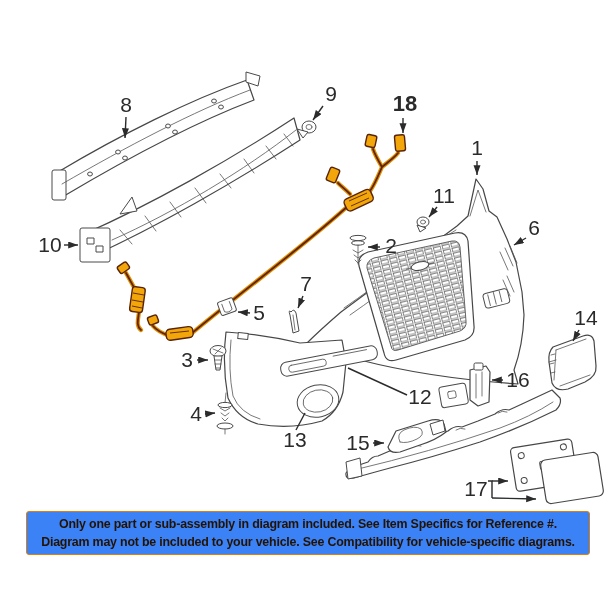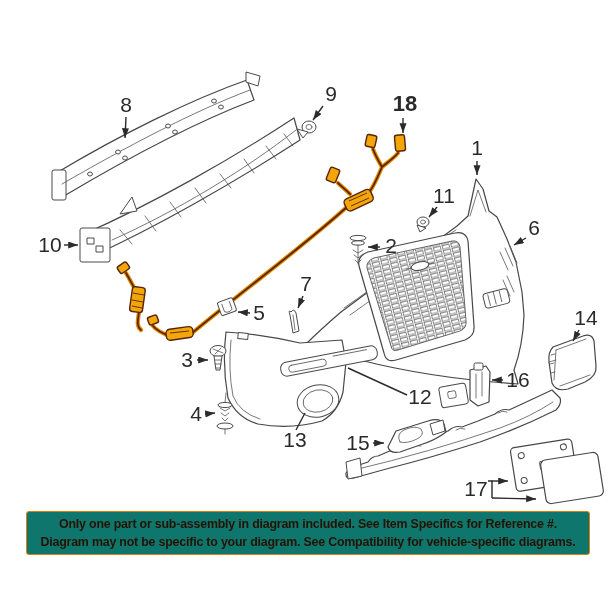--- a/index.html
+++ b/index.html
@@ -10,21 +10,21 @@
   .thin{fill:none;stroke:#555555;stroke-width:0.8;stroke-linecap:round;}
   .det{fill:#ffffff;stroke:#4a4a4a;stroke-width:1;stroke-linejoin:round;}
   .lead{stroke:#2b2b2b;stroke-width:1.4;fill:none;}
   .callout{font-family:"Liberation Sans",sans-serif;font-size:21px;fill:#2a2a2a;}
   .callout.bold{font-weight:700;font-size:22px;}
   .wire-o{fill:none;stroke:#E08E00;stroke-width:4.2;stroke-linecap:round;}
   .wire-i{fill:none;stroke:#5E2408;stroke-width:1.8;stroke-linecap:round;}
   .conn{fill:#F2A60A;stroke:#58230A;stroke-width:1.4;stroke-linejoin:round;}
   .connline{fill:none;stroke:#58230A;stroke-width:0.9;}
   .banner{position:absolute;left:26px;top:511px;width:562px;height:42px;
-          background:#0f766e;border:1px solid #DD7E08;border-radius:3px;
+          background:#3b82f6;border:1px solid #DD7E08;border-radius:3px;
           display:flex;flex-direction:column;justify-content:center;align-items:center;}
   .banner span{display:block;white-space:nowrap;font-weight:700;font-size:12.4px;
                line-height:18px;color:#241303;letter-spacing:-0.2px;}
 </style>
 </head>
 <body>
 
 <div class="stage">
 <svg width="612" height="612" viewBox="0 0 612 612">
   <defs>
@@ -250,15 +250,15 @@
 
     <text class="callout" x="476" y="496" text-anchor="middle">17</text>
     <path class="lead" d="M488,481 L492,481 L492,498"></path>
     <line class="lead" x1="492" y1="481" x2="508" y2="481" marker-end="url(#arw)"></line>
     <line class="lead" x1="492" y1="498" x2="536" y2="499" marker-end="url(#arw)"></line>
   </g>
 </svg>
 
 <div class="banner">
   <span>Only one part or sub-assembly in diagram included. See Item Specifics for Reference #.</span>
-  <span>Diagram may not be specific to your diagram. See Compatibility for vehicle-specific diagrams.</span>
+  <span>Diagram may not be included to your vehicle. See Compatibility for vehicle-specific diagrams.</span>
 </div>
 </div>
 
 </body></html>

